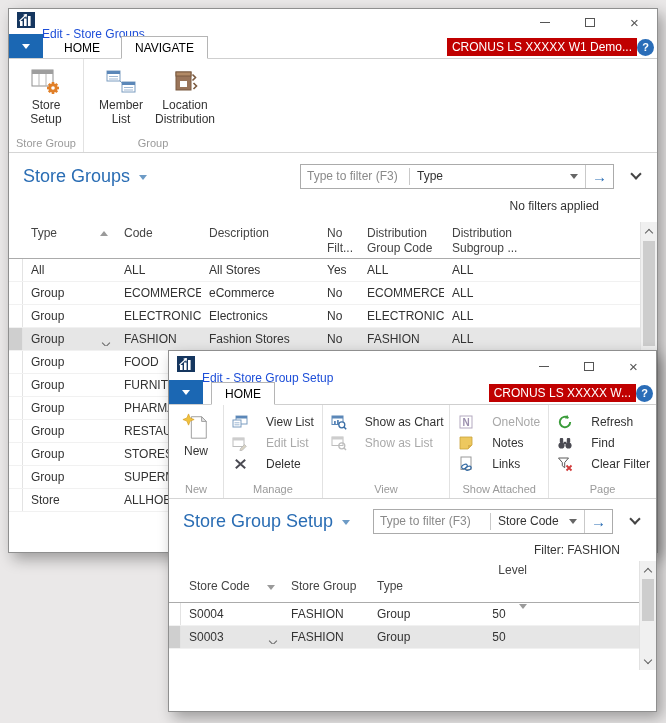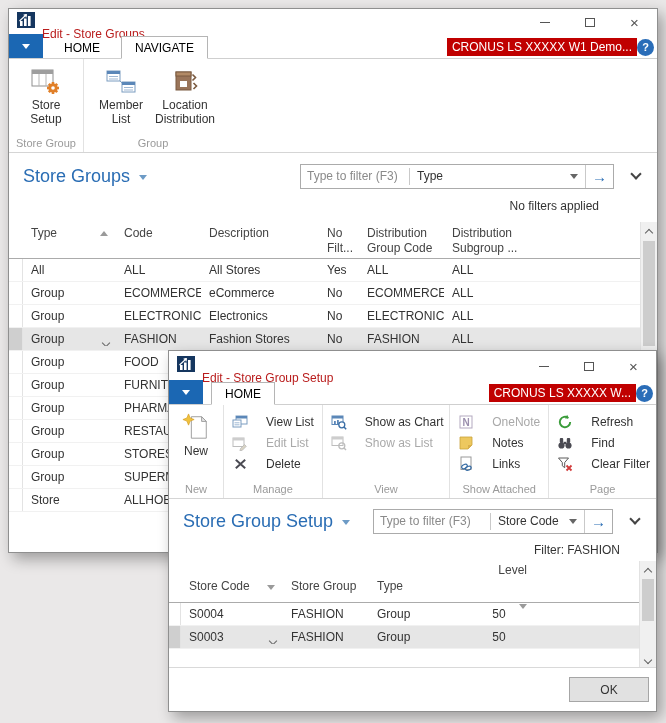--- a/index.html
+++ b/index.html
@@ -6,21 +6,21 @@
   html,body { width:666px; height:723px; }
   body { position:relative; background:#eae8e8; font-family:"Liberation Sans", sans-serif; overflow:hidden; }
 
   .win { position:absolute; background:#fff; border:1px solid #8f8f8f; box-shadow:5px 6px 14px rgba(0,0,0,.33); }
   #win1 { left:8px; top:8px; width:650px; height:545px; }
   #win2 { left:168px; top:350px; width:489px; height:362px; z-index:5; }
 
   
   .titlebar { height:26px; display:flex; align-items:center; padding:0 0 0 8px; gap:7px; }
   #win2 .titlebar { height:30px; }
-  .title-text { font-size:12px; color:#b91c1c; white-space:nowrap;margin-top:24px; }
+  .title-text { font-size:12px; color:#1d4ed8; white-space:nowrap;margin-top:24px; }
   .win-controls { margin-left:auto; display:flex; align-items:center; gap:0; }
   .wc-btn { width:45px; height:24px; display:flex; align-items:center; justify-content:center; color:#555; }
   .min-glyph { width:10px; height:1px; background:#555; display:inline-block; }
   .max-glyph { width:10px; height:9px; border:1px solid #555; display:inline-block; }
   .close-glyph { font-size:15px; line-height:1; color:#555; }
 
   
   .tabrow { height:24px; display:flex; align-items:flex-end; border-bottom:1px solid #cfcfcf; position:relative; }
   .app-btn { width:34px; height:24px; background:#1b67b3; display:flex; align-items:center; justify-content:center; flex:0 0 auto; }
   .app-caret { width:0; height:0; border-left:4px solid transparent; border-right:4px solid transparent; border-top:5px solid #fff; }
@@ -616,16 +616,13 @@
   <div class="vscroll">
     <div class="sarrow up">
         <span class="schev u"></span>
       </div>
     <div class="sthumb" style="top:18px; height:42px;"></div>
     <div class="sarrow down">
         <span class="schev d"></span>
       </div>
   </div>
 
-  <div class="okbar">
-    <div class="ok-btn">OK</div>
-  </div>
 </div>
 
 </body></html>

